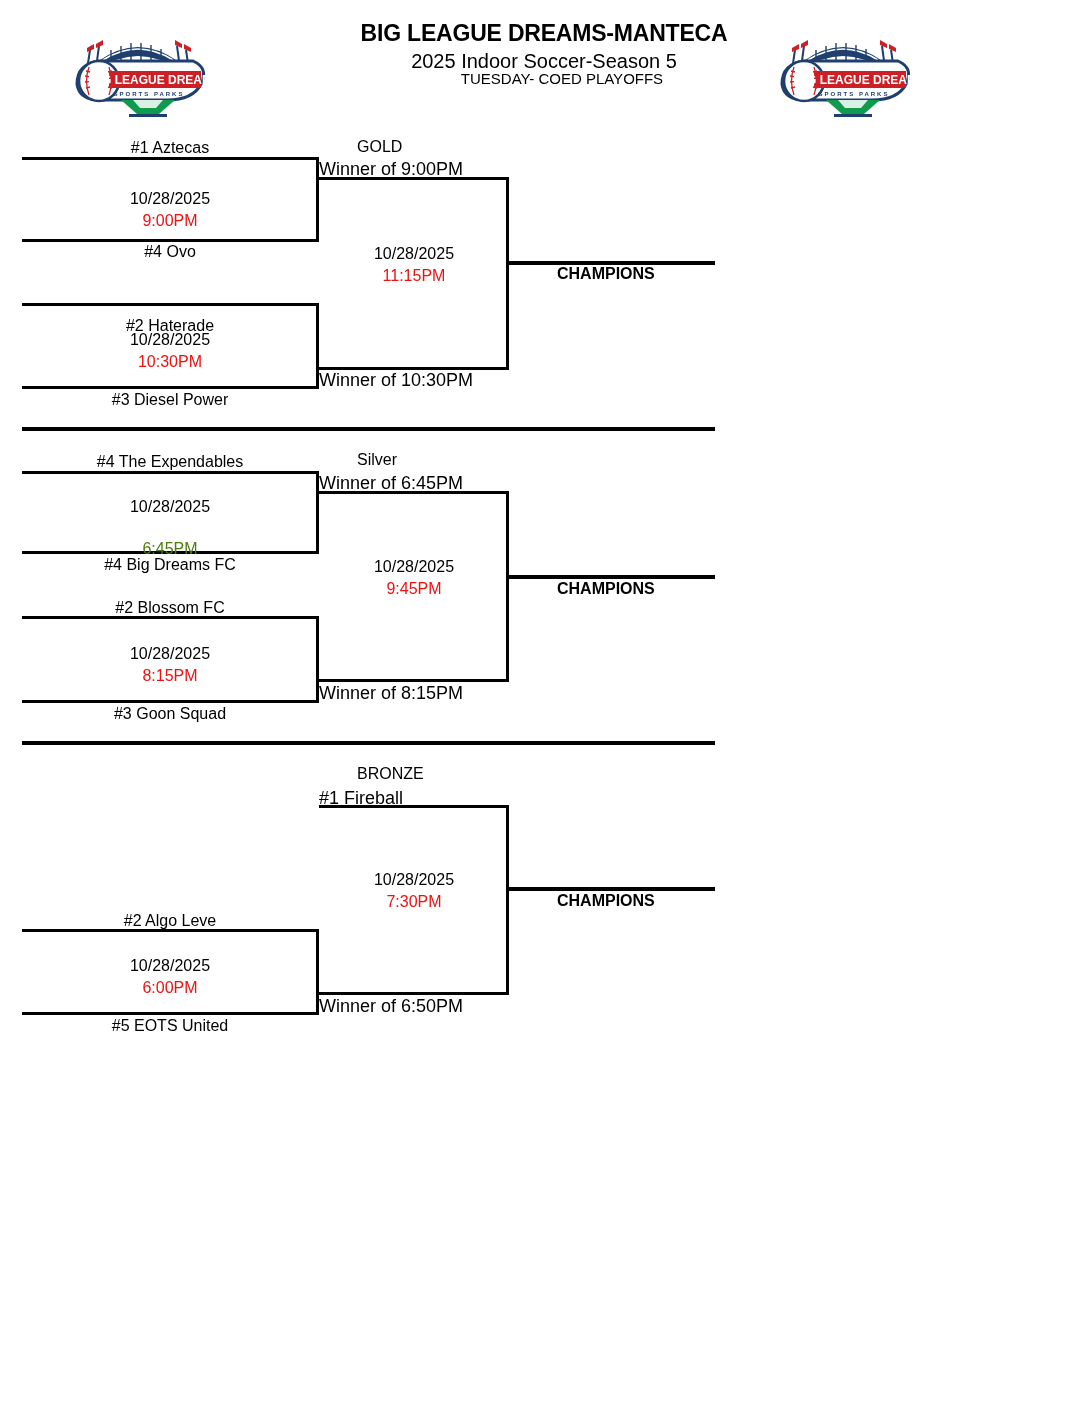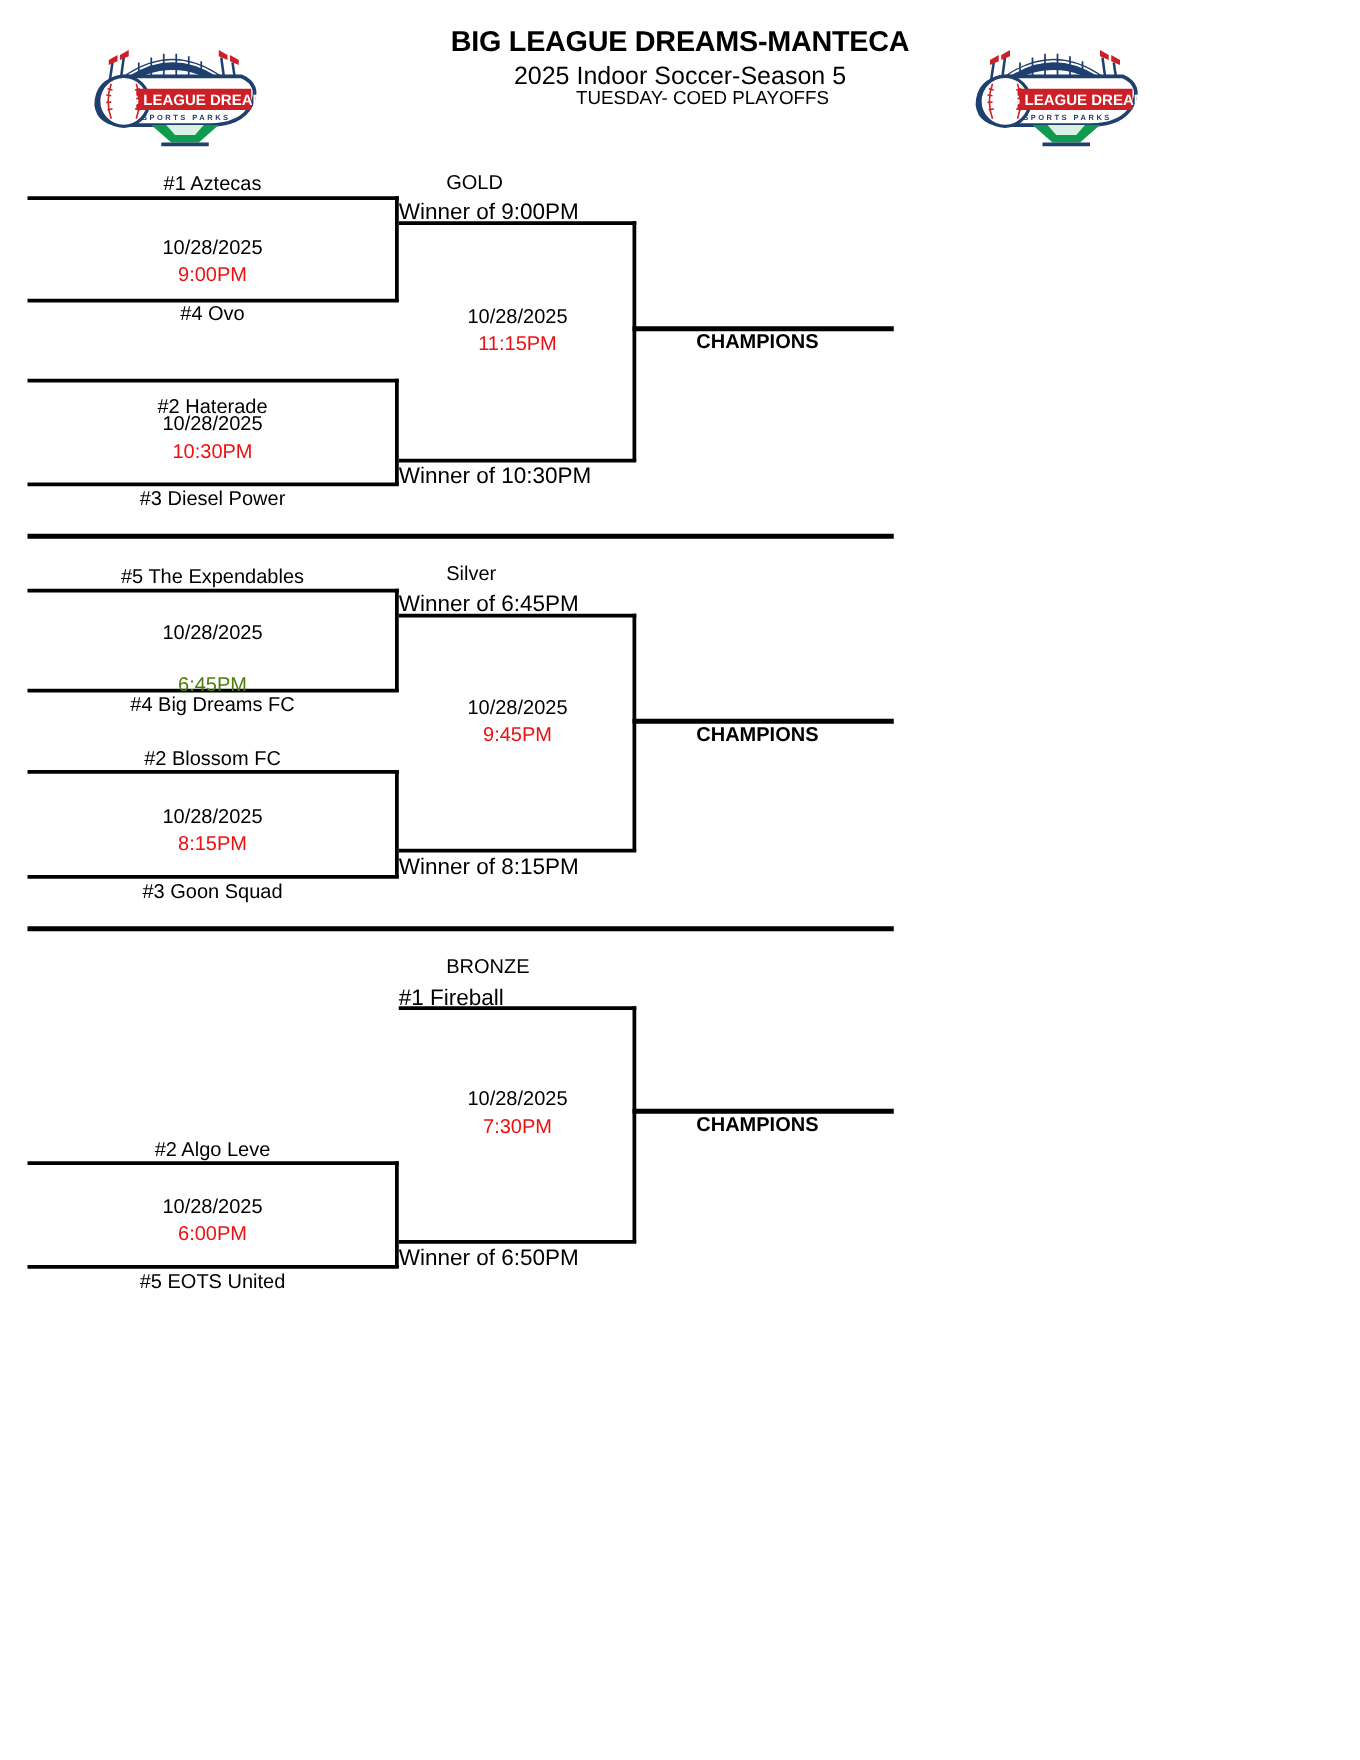--- a/index.html
+++ b/index.html
@@ -244,21 +244,21 @@
     <span class="date">10/28/2025</span>
     <span class="time" style="color:#EE1111;">11:15PM</span>
   </div>
 
   <div class="hline thick" style="left:506px; top:261px; width:209px;"></div>
   <div class="champ-lbl" style="left:557px; top:266px;">CHAMPIONS</div>
 
   <div class="divider" style="left:22px; top:427px; width:693px;"></div>
   <div class="tier-lbl" style="left:357px; top:432px; width:120px;">Silver</div>
 
-  <div class="slot" style="left:22px; top:454px; width:296px;">#5 The Expendables</div>
+  <div class="slot" style="left:22px; top:454px; width:296px;">#4 The Expendables</div>
   <div class="hline" style="left:22px; top:471px; width:297px;"></div>
   <div class="vline" style="left:316px; top:471px; height:82px;"></div>
   <div class="hline" style="left:22px; top:551px; width:297px;"></div>
   <div class="slot" style="left:22px; top:557px; width:296px;">#4 Big Dreams FC</div>
   <div class="matchinfo" style="left:22px; top:496px; width:296px;">
     <span class="date">10/28/2025</span>
     <span class="time" style="color:#4d7c0f;margin-top:20px;">6:45PM</span>
   </div>
 
   <div class="slot" style="left:22px; top:600px; width:296px;">#2 Blossom FC</div>

